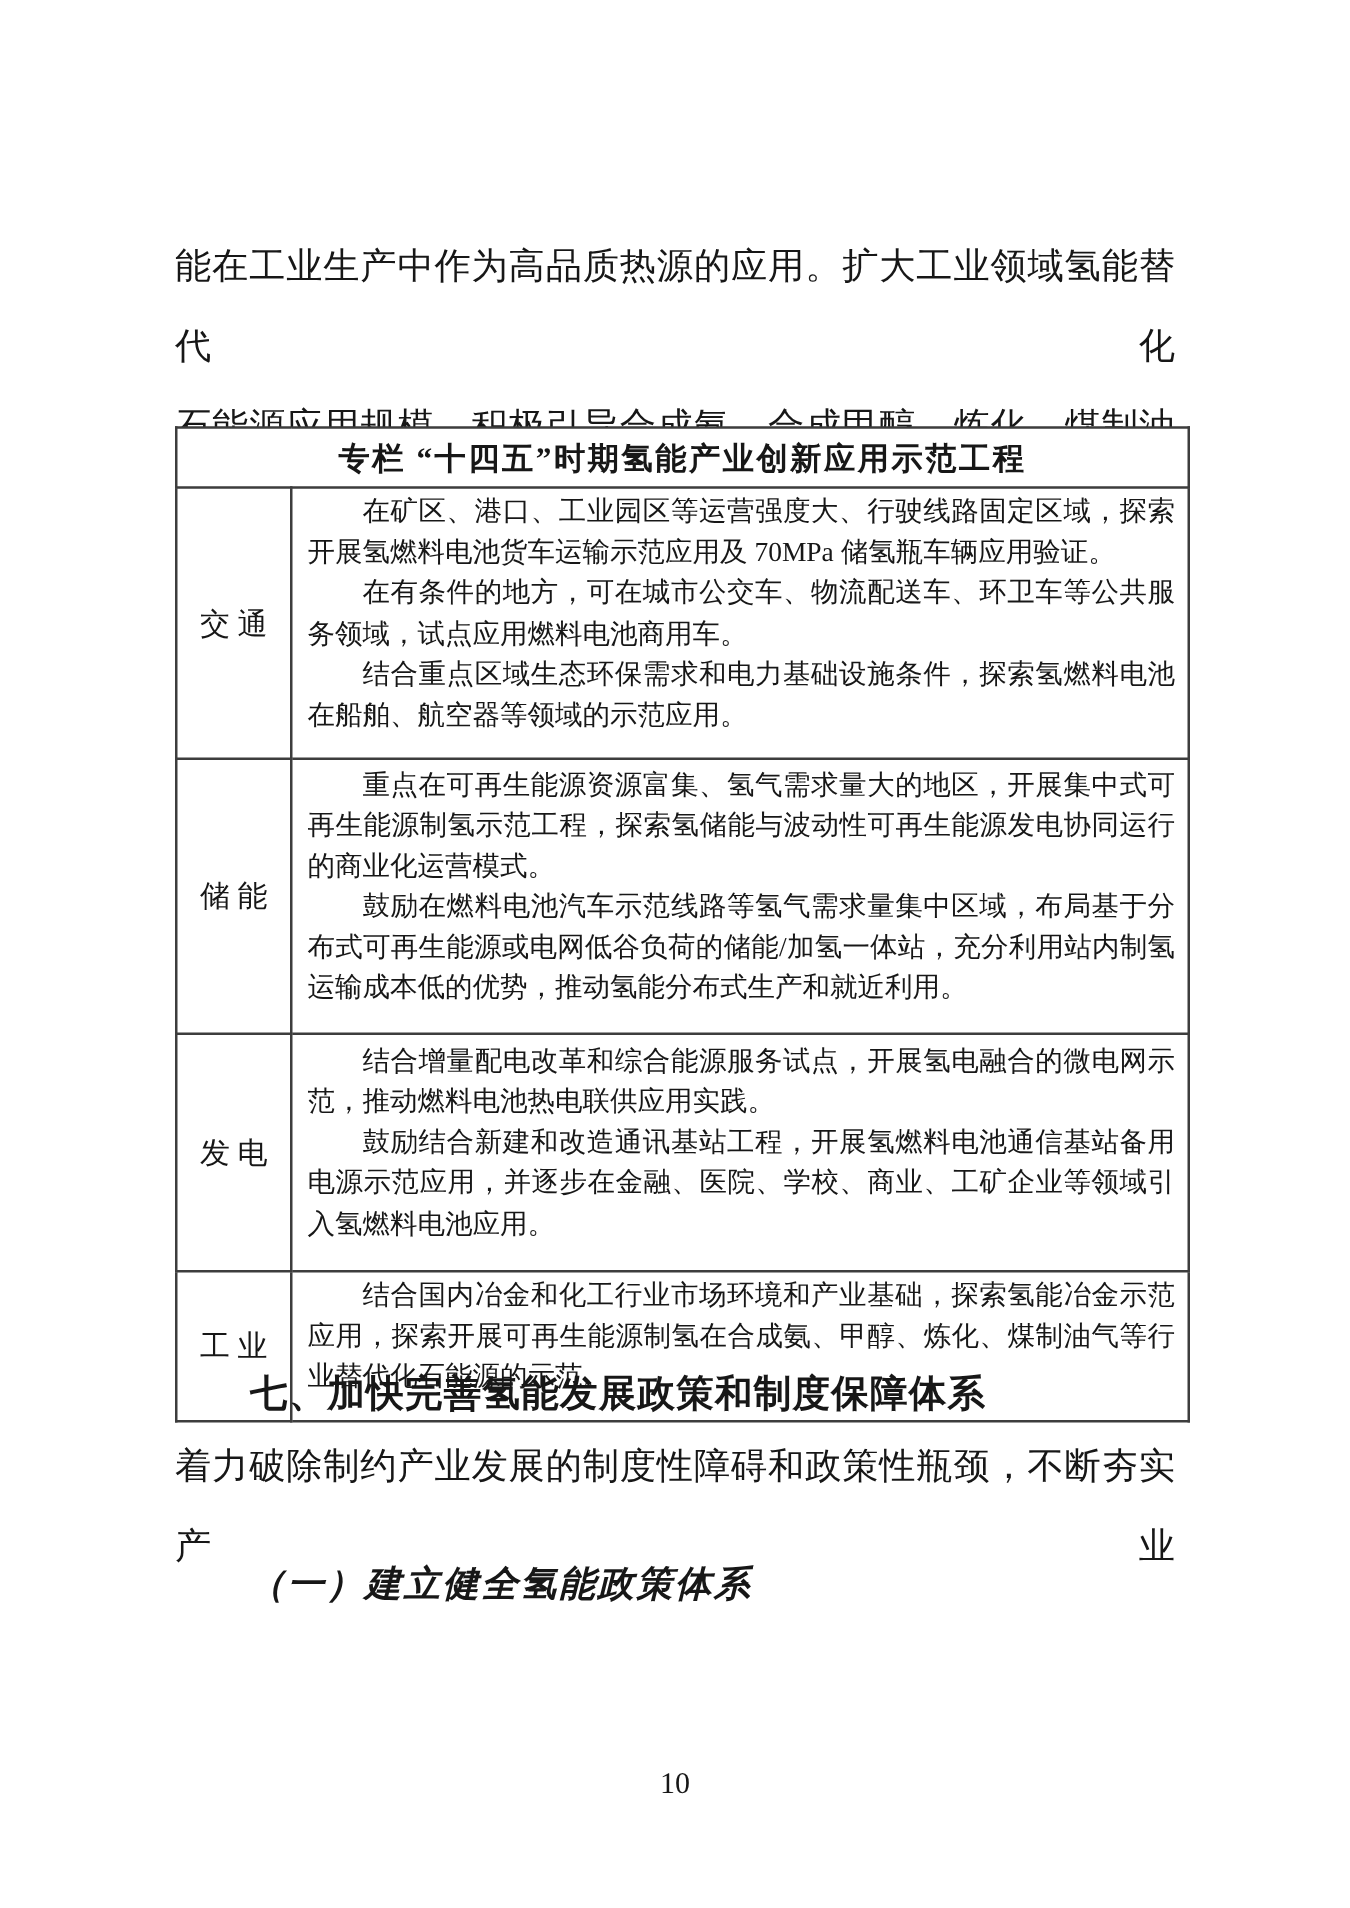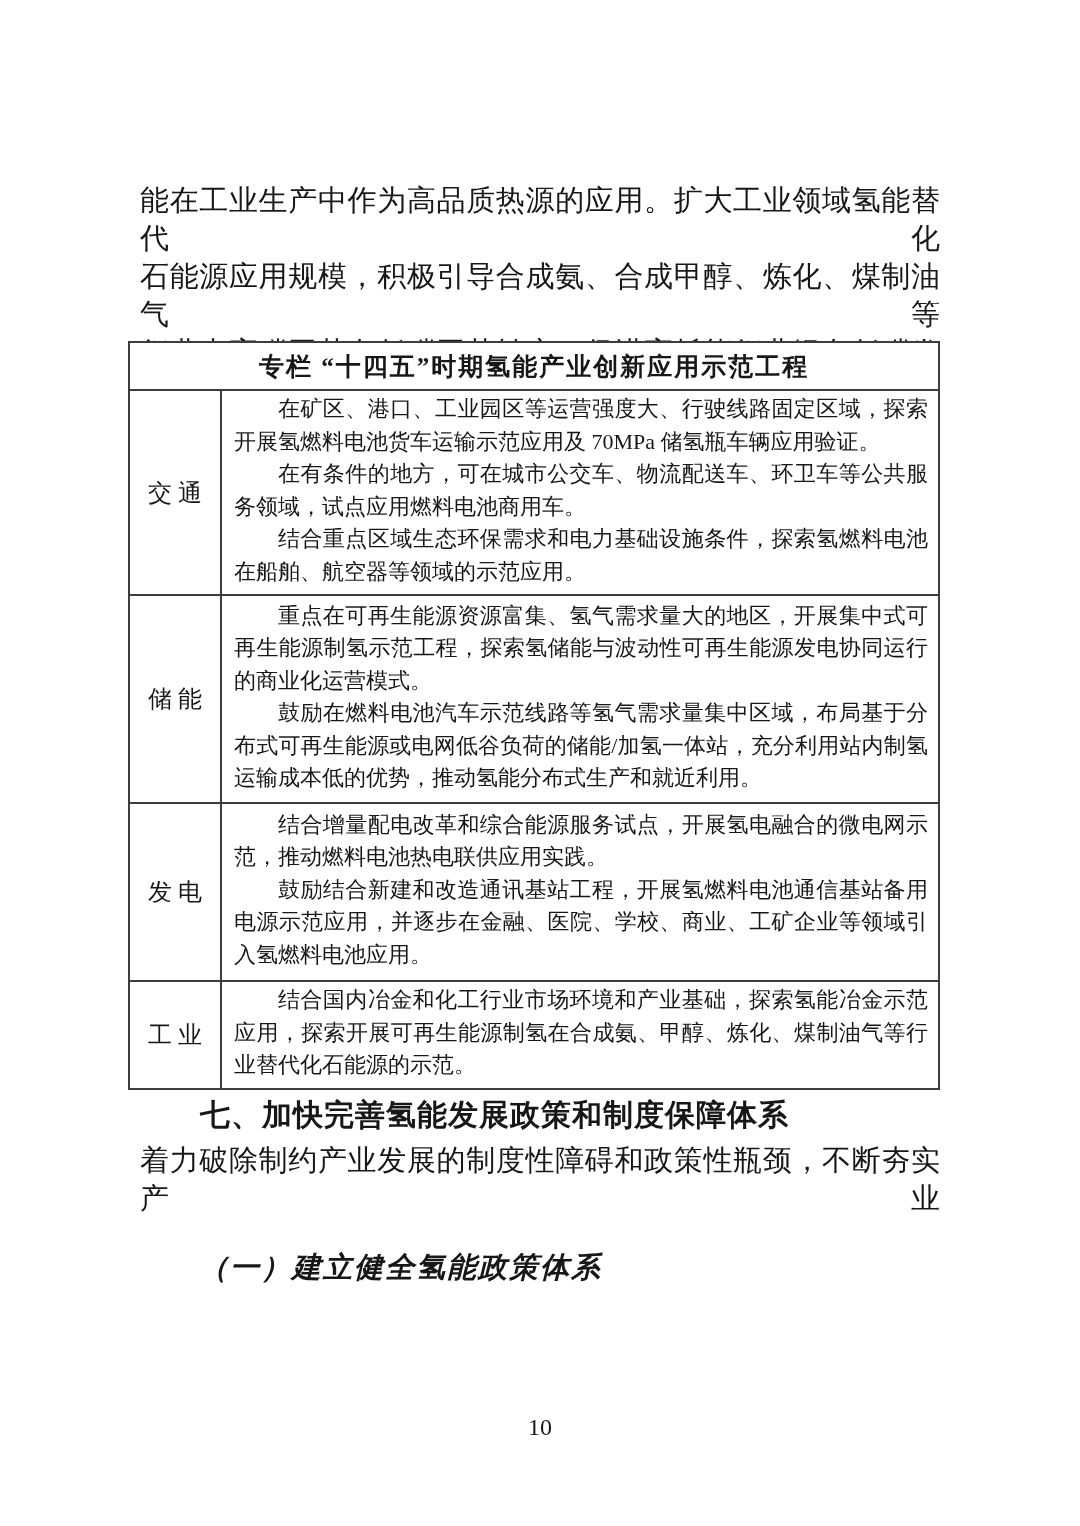--- a/index.html
+++ b/index.html
@@ -9,29 +9,29 @@
     background:#ffffff;
     color:#171717;
     font-family:"Liberation Serif","DejaVu Serif",serif;
     overflow:hidden;
   }
   
   .intro { position:absolute; top:181px; left:140px; width:800px; }
   .bline {
     display:block;
     font-size:29px;
-    line-height:38px;
+    line-height:64px;
     text-align:justify;
   }
   .jlast { text-align-last:justify; }
   .indent2 { text-indent:58px; }
 
   
   .boxtable {
-    position:absolute; top:341px; left:128px;
+    position:absolute; top:341px; left:140px;
     width:812px;
     border-collapse:collapse;
     table-layout:fixed;
   }
   .boxtable td {
     border:2px solid #3d3d3d;
     vertical-align:middle;
     background:#ffffff;
   }
   .ttitle {
@@ -41,21 +41,21 @@
     font-size:25px;
     letter-spacing:2px;
   }
   .lblcol { width:92px; }
   .lbl {
     text-align:center;
     font-size:24px;
     letter-spacing:6px;
     text-indent:6px;
   }
-  .cnt { padding:2px 10px 6px 12px; }
+  .cnt { padding:2px 10px 18px 12px; }
   .cnt p {
     margin:0;
     font-size:22px;
     line-height:32.5px;
     text-align:justify;
     text-indent:2em;
   }
   .r-transport .cnt { height:192px; }
   .r-storage  .cnt { height:198px; }
   .r-power    .cnt { height:168px; }

